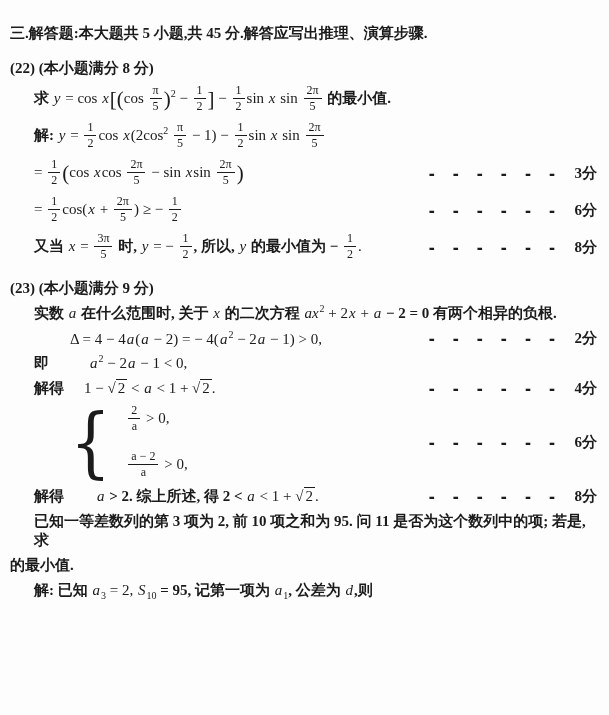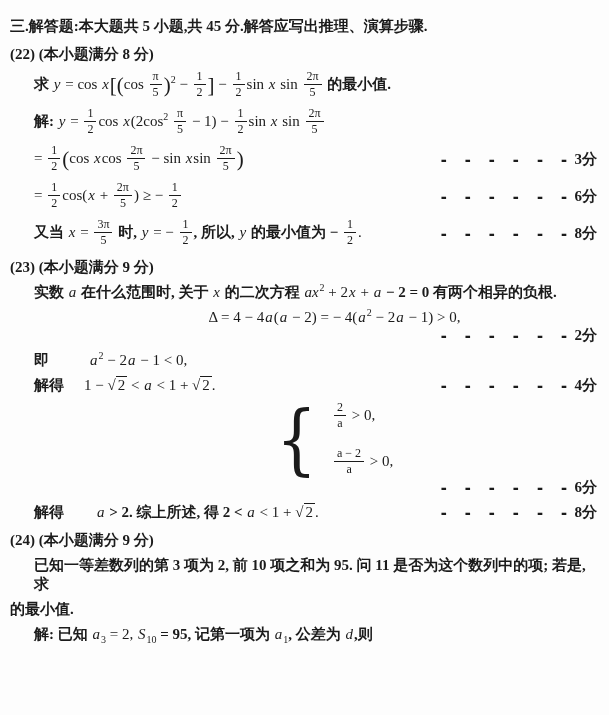--- a/index.html
+++ b/index.html
@@ -5,24 +5,24 @@
   html, body { margin: 0; padding: 0; }
   body {
     width: 609px; height: 715px; box-sizing: border-box;
     padding: 8px 10px 4px 10px;
     background: #fdfdfd; color: #1b1b1b;
     font-family: "Liberation Serif", "DejaVu Serif", serif;
     font-size: 15px; overflow: hidden;
   }
   .doc { width: 100%; }
   .line { display: flex; align-items: center; margin: 6px 0; }
-  .line[data-name$="header"] { margin-top: 9px; }
+  .line[data-name$="header"] { margin-top: 16px; }
   .ind0 { padding-left: 0; }
   .ind1 { padding-left: 24px; }
-  .ind2 { padding-left: 60px; flex-direction: column; }
+  .ind2 { padding-left: 60px; }
   .content { flex: 1 1 auto; min-width: 0; }
   .tx { white-space: pre-wrap; }
   .cjk { font-weight: bold; }
   .vr { font-style: italic; white-space: pre; padding: 0 1px; }
   .sup { font-size: 10px; vertical-align: super; line-height: 1; white-space: pre; }
   .sub { font-size: 10px; vertical-align: sub; line-height: 1; white-space: pre; }
   .big { font-size: 21px; vertical-align: middle; line-height: 1; white-space: pre; }
   .frac {
     display: inline-flex; flex-direction: column; align-items: center;
     vertical-align: middle; font-size: 12px; line-height: 1.25;
@@ -32,21 +32,21 @@
   .fd { padding: 0 3px; white-space: pre; }
   .sqrt { white-space: pre; }
   .rad { }
   .sqb { border-top: 1.3px solid currentColor; padding: 0 2px; }
   .sp { display: inline-block; }
   .score {
     margin-left: auto; flex: 0 0 auto; display: flex; align-items: center;
     font-weight: bold; padding-right: 2px;
   }
   .dash { letter-spacing: 3px; white-space: pre; font-family: "DejaVu Sans Mono", monospace; }
-  .slabel { margin-left: 3px; font-weight: bold; font-family: Liberation Serif, serif; }
+  .slabel { margin-left: 15px; font-weight: bold; font-family: Liberation Serif, serif; }
   .syswrap { display: inline-flex; align-items: center; }
   .brace {
     font-size: 76px; line-height: 0.9; font-weight: 300;
     margin-right: 8px; transform: scaleX(0.85); transform-origin: left center;
     font-family: "DejaVu Serif", serif;
   }
   .sysrows { display: inline-flex; flex-direction: column; gap: 15px; }
   .sysrow { display: block; }
 </style>
 </head>
@@ -179,23 +179,20 @@
         <span class="slabel" data-name="score-label">6分</span>
       </div>
     </div>
     <div class="line ind1" data-name="q23-conclusion">
       <div class="content" data-name="line-content"><span class="tx cjk" data-name="text-run">解得</span><span class="sp" data-name="spacer" style="width: 32px;"></span><span class="vr" data-name="math-variable">a</span><span class="tx cjk" data-name="text-run"> &gt; 2. 综上所述, 得 2 &lt; </span><span class="vr" data-name="math-variable">a</span><span class="tx" data-name="text-run"> &lt; 1 + </span><span class="sqrt" data-name="square-root"><span class="rad" data-name="radical-sign">√</span><span class="sqb" data-name="radicand">2</span></span><span class="tx" data-name="text-run">.</span></div>
       <div class="score" data-name="score-marker">
         <span class="dash" data-name="score-dashes">- - - - - -</span>
         <span class="slabel" data-name="score-label">8分</span>
       </div>
     </div>
-    <div class="line ind0" data-name="q24-header">
-      <div class="content" data-name="line-content"><span class="tx cjk" data-name="text-run">(24) (本小题满分 9 分)</span></div>
-    </div>
     <div class="line ind1" data-name="q24-problem-line-1">
       <div class="content" data-name="line-content"><span class="tx cjk" data-name="text-run">已知一等差数列的第 3 项为 2, 前 10 项之和为 95. 问 11 是否为这个数列中的项; 若是,求</span></div>
     </div>
     <div class="line ind0" data-name="q24-problem-line-2">
       <div class="content" data-name="line-content"><span class="tx cjk" data-name="text-run">的最小值.</span></div>
     </div>
     <div class="line ind1" data-name="q24-solution-intro">
       <div class="content" data-name="line-content"><span class="tx cjk" data-name="text-run">解: 已知 </span><span class="vr" data-name="math-variable">a</span><span class="sub" data-name="subscript">3</span><span class="tx" data-name="text-run"> = 2, </span><span class="vr" data-name="math-variable">S</span><span class="sub" data-name="subscript">10</span><span class="tx cjk" data-name="text-run"> = 95, 记第一项为 </span><span class="vr" data-name="math-variable">a</span><span class="sub" data-name="subscript">1</span><span class="tx cjk" data-name="text-run">, 公差为 </span><span class="vr" data-name="math-variable">d</span><span class="tx cjk" data-name="text-run">,则</span></div>
     </div>
   </div>

